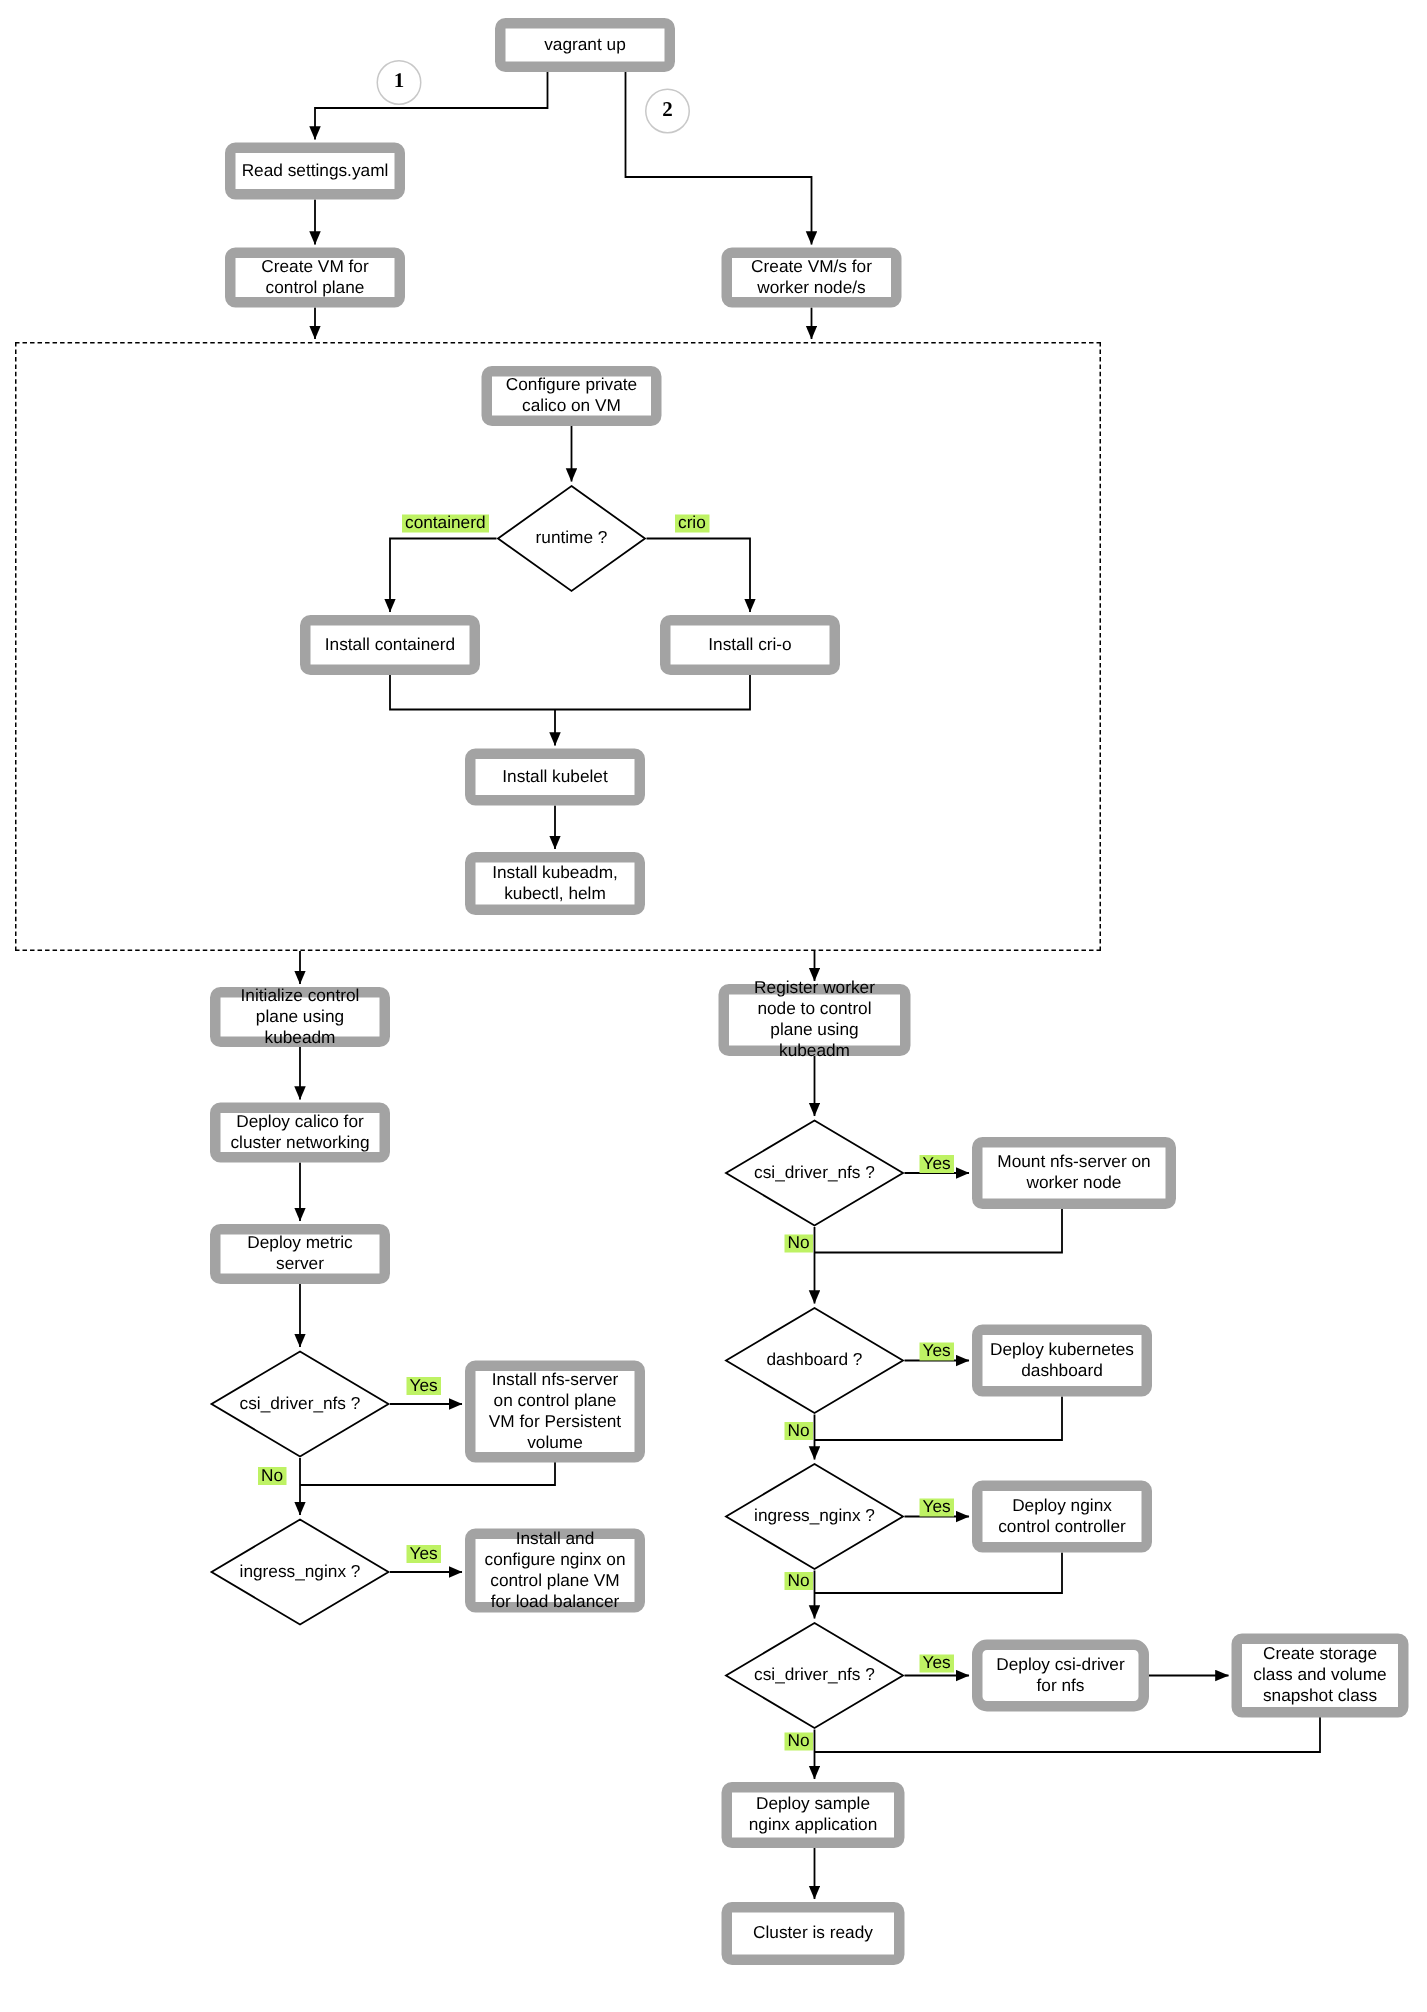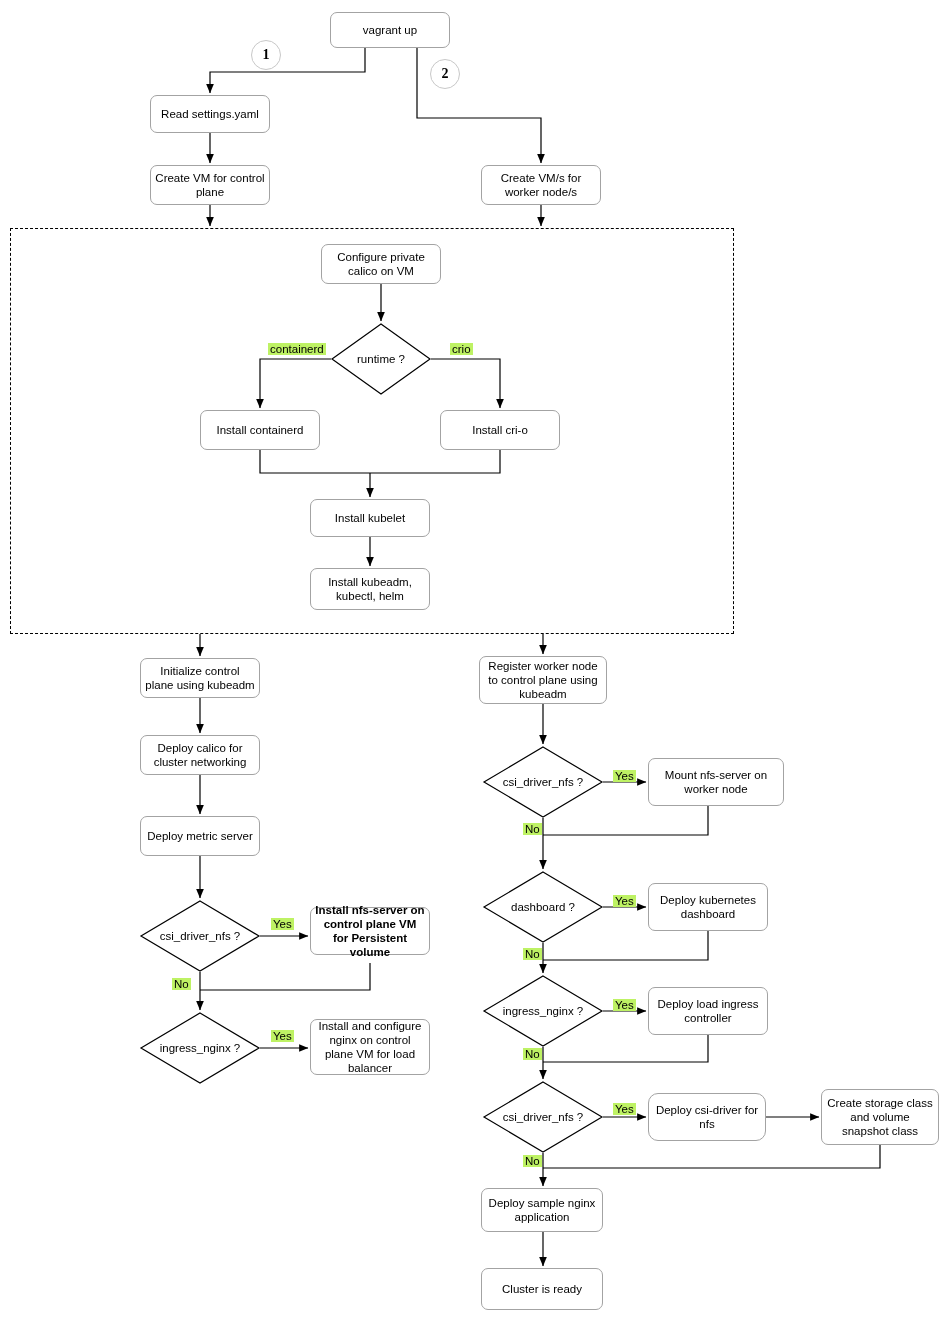--- a/index.html
+++ b/index.html
@@ -26,21 +26,21 @@
     position: absolute;
     box-sizing: border-box;
     display: flex;
     align-items: center;
     justify-content: center;
     text-align: center;
     color: #000000;
     font-size: 11.5px;
     line-height: 14px;
     background: #ffffff;
-    border: 1px solid #a3a3a3;
+    border: 7px solid #a3a3a3;
     border-radius: 7px;
     padding: 2px 4px;
     z-index: 3;
   }
   .diamond-wrap {
     position: absolute;
     z-index: 3;
   }
   .diamond-wrap svg {
     position: absolute;
@@ -227,21 +227,21 @@
     <span>Deploy metric server</span>
   </div>
 
   <div class="diamond-wrap" style="left:140px; top:900px; width:120px; height:72px;">
     <svg width="120" height="72" viewBox="0 0 120 72">
       <polygon points="60,1 119,36 60,71 1,36" fill="#ffffff" stroke="#000000" stroke-width="1.2"></polygon>
     </svg>
     <div class="diamond-label">csi_driver_nfs ?</div>
   </div>
 
-  <div class="node" style="left:310px; top:907px; width:120px; height:48px;font-weight:bold;">
+  <div class="node" style="left:310px; top:907px; width:120px; height:68px;">
     <span>Install nfs-server on control plane VM for Persistent volume</span>
   </div>
 
   <div class="diamond-wrap" style="left:140px; top:1012px; width:120px; height:72px;">
     <svg width="120" height="72" viewBox="0 0 120 72">
       <polygon points="60,1 119,36 60,71 1,36" fill="#ffffff" stroke="#000000" stroke-width="1.2"></polygon>
     </svg>
     <div class="diamond-label">ingress_nginx ?</div>
   </div>
 
@@ -276,21 +276,21 @@
   </div>
 
   <div class="diamond-wrap" style="left:483px; top:975px; width:120px; height:72px;">
     <svg width="120" height="72" viewBox="0 0 120 72">
       <polygon points="60,1 119,36 60,71 1,36" fill="#ffffff" stroke="#000000" stroke-width="1.2"></polygon>
     </svg>
     <div class="diamond-label">ingress_nginx ?</div>
   </div>
 
   <div class="node" style="left:648px; top:987px; width:120px; height:48px;">
-    <span>Deploy load ingress controller</span>
+    <span>Deploy nginx control controller</span>
   </div>
 
   <div class="diamond-wrap" style="left:483px; top:1081px; width:120px; height:72px;">
     <svg width="120" height="72" viewBox="0 0 120 72">
       <polygon points="60,1 119,36 60,71 1,36" fill="#ffffff" stroke="#000000" stroke-width="1.2"></polygon>
     </svg>
     <div class="diamond-label">csi_driver_nfs ?</div>
   </div>
 
   <div class="node" style="left:648px; top:1093px; width:118px; height:48px;border-radius:10px;">

